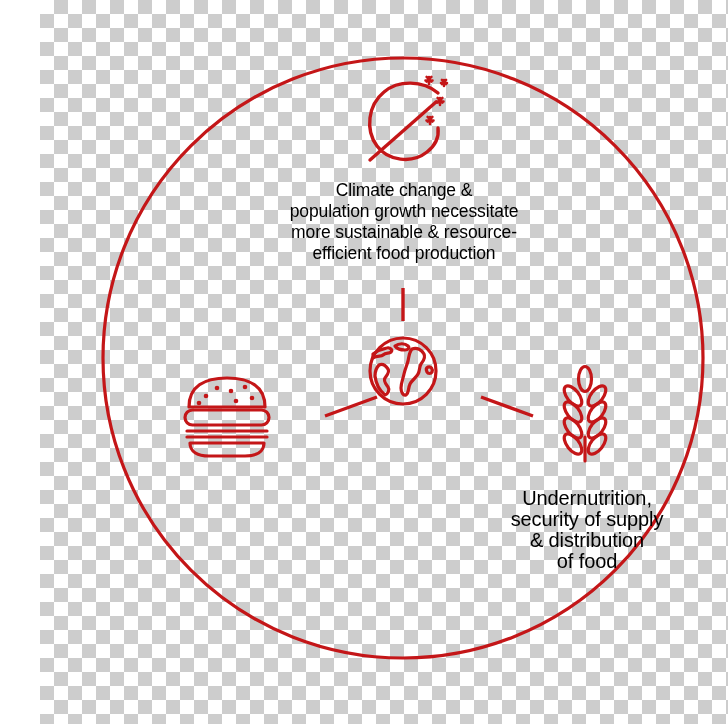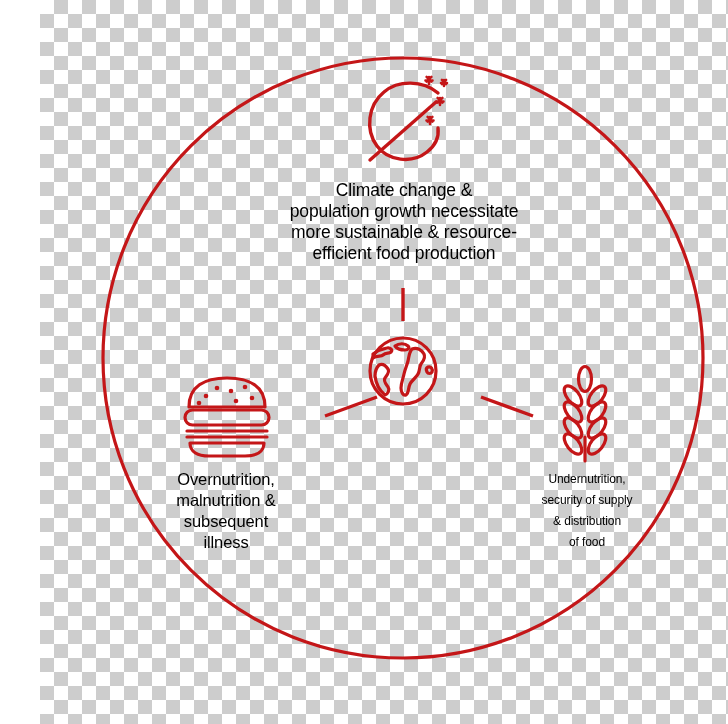--- a/index.html
+++ b/index.html
@@ -48,23 +48,23 @@
     font-size: 17.5px;
   }
   #left-text {
     left: 96px;
     top: 469px;
     width: 180px;
     font-size: 16.5px;
   }
   #right-text {
     left: 456px;
-    top: 469px;
+    top: 488px;
     width: 182px;
-    font-size: 12px;
+    font-size: 20px;
   }
 </style>
 </head>
 <body>
 
 <div id="canvas">
 
   <svg class="diagram-svg" viewBox="0 0 728 724" xmlns="http://www.w3.org/2000/svg">
 
     <circle cx="363" cy="358" r="300" fill="none" stroke="#C41618" stroke-width="3.2"></circle>
@@ -171,23 +171,19 @@
 
       <line x1="545" y1="437" x2="545" y2="461"></line>
     </g>
   </svg>
 
   <div class="txt-block" id="top-text">Climate change &amp;
 population growth necessitate
 more sustainable &amp; resource-
 efficient food production</div>
 
-  <div class="txt-block" id="left-text">Overnutrition,
-malnutrition &amp;
-subsequent
-illness</div>
 
   <div class="txt-block" id="right-text">Undernutrition,
 security of supply
 &amp; distribution
 of food</div>
 
 </div>
 
 </body></html>

